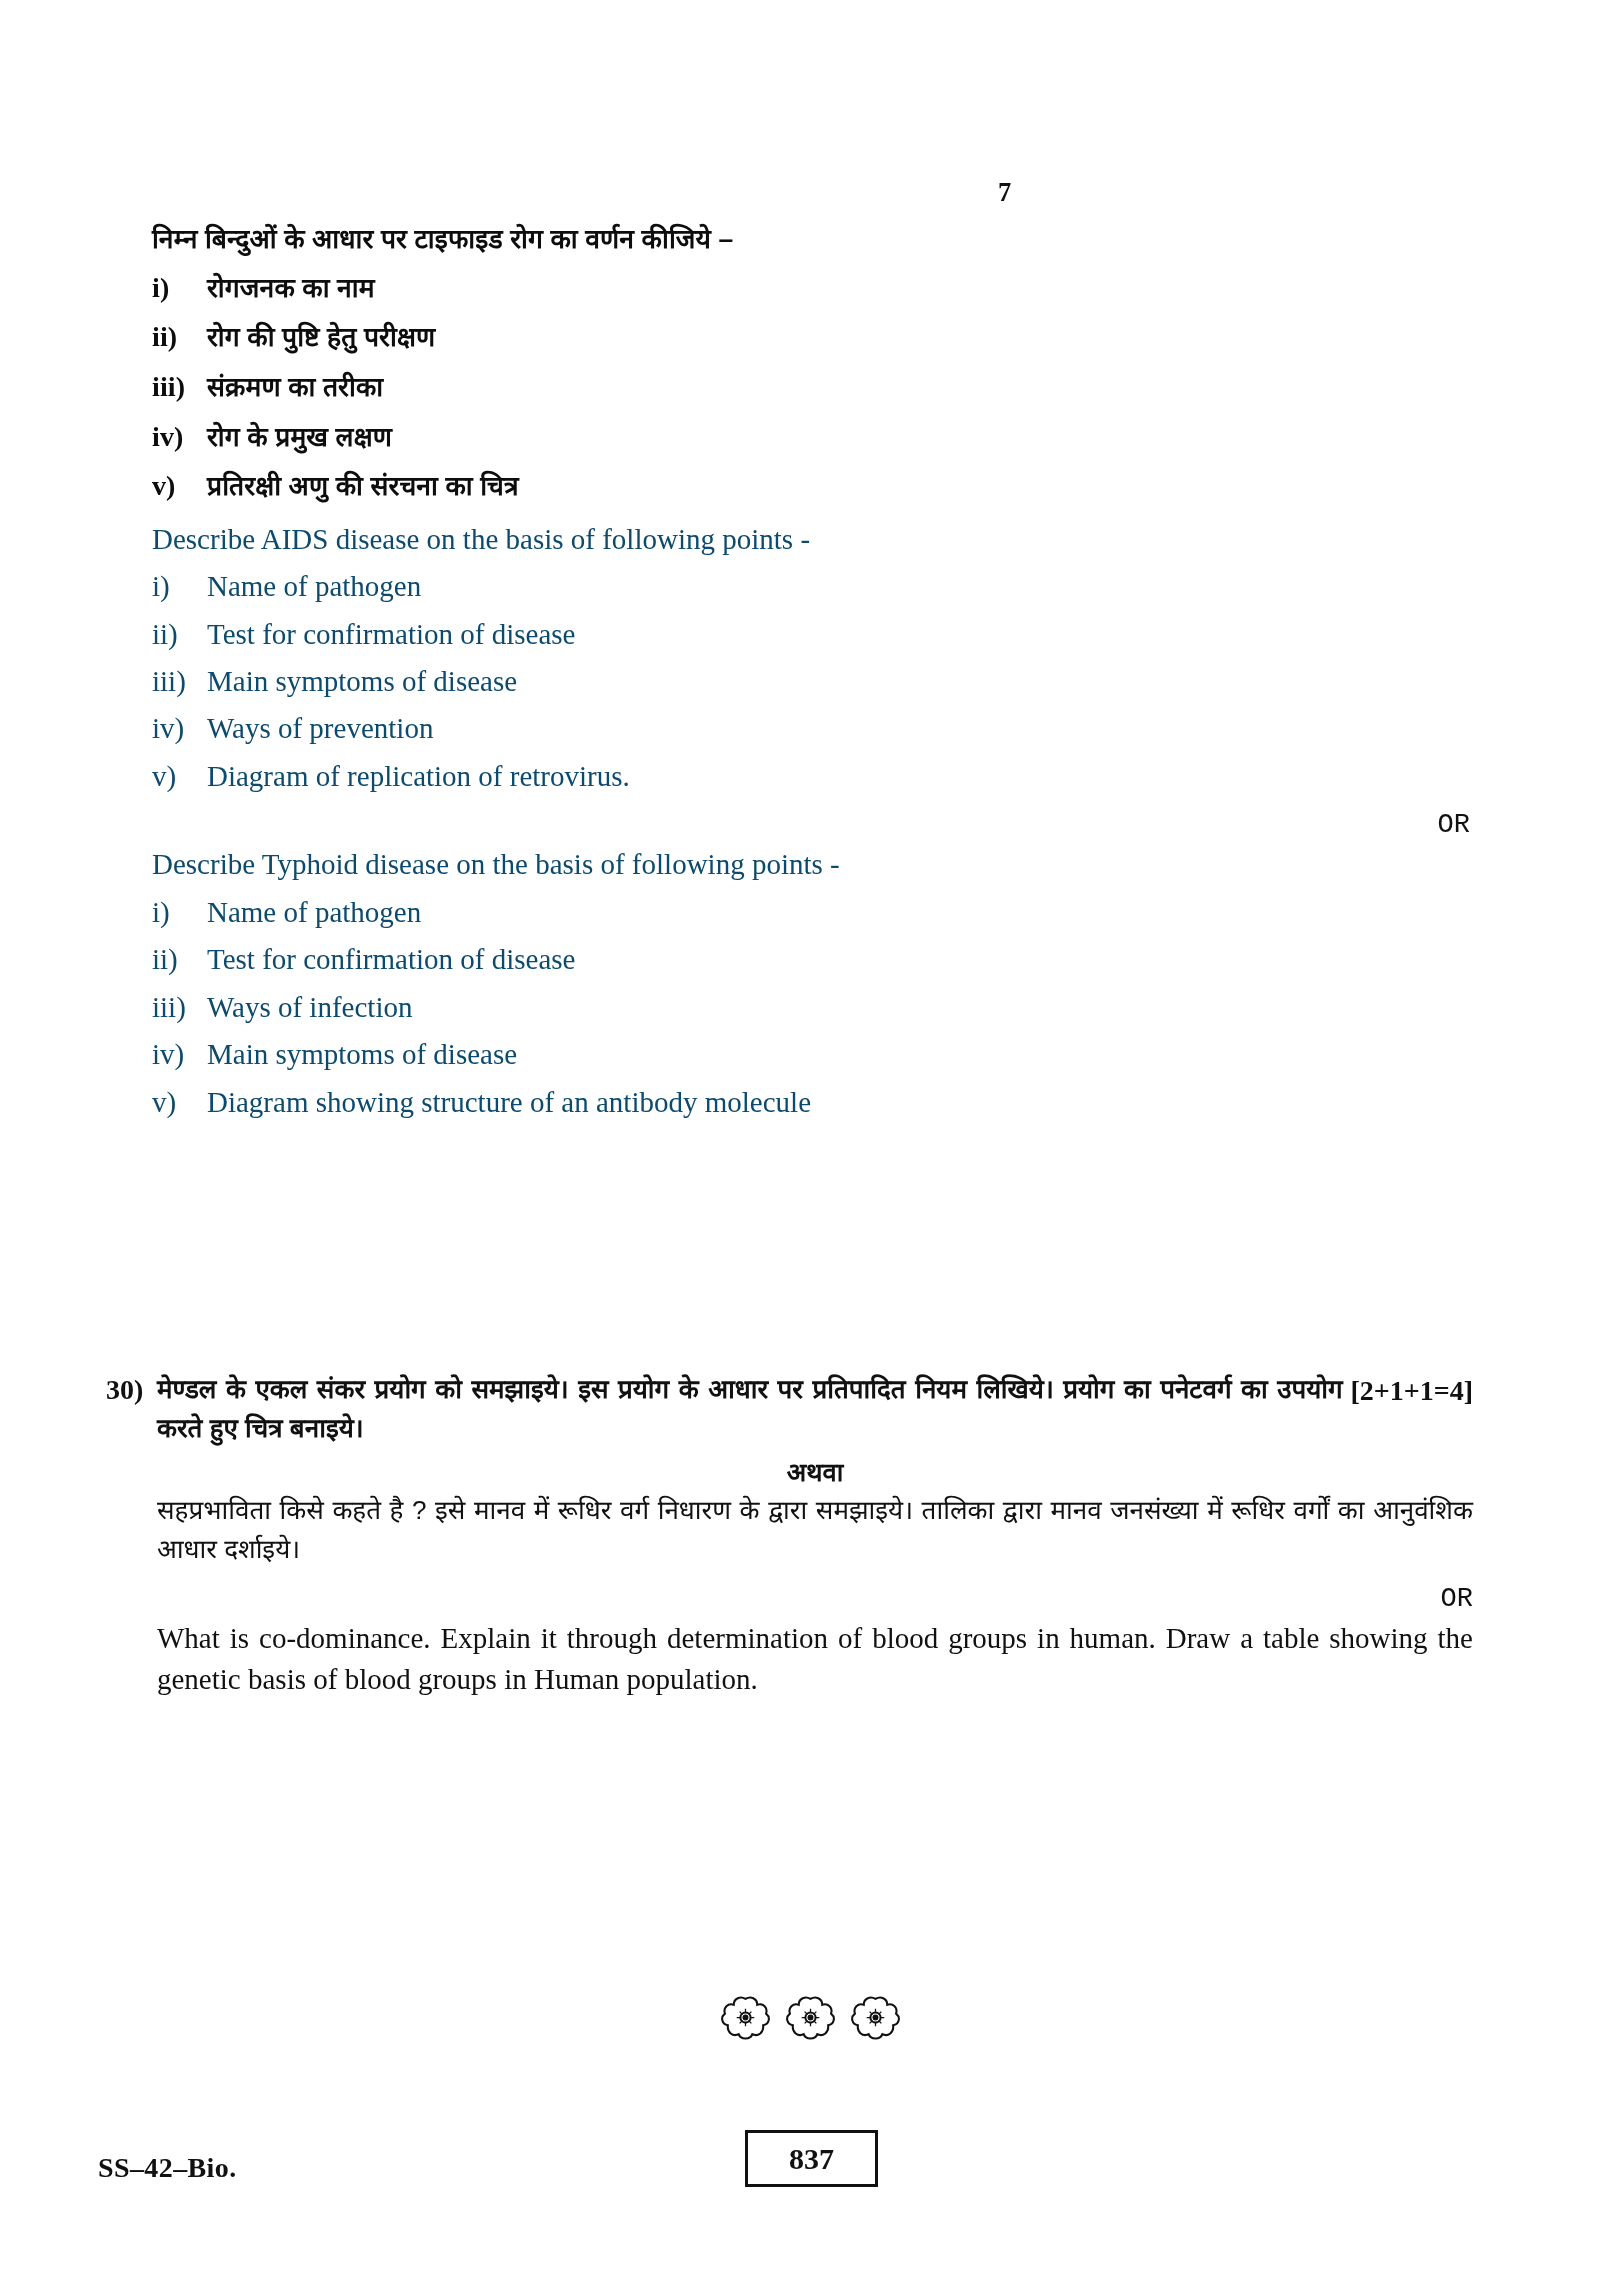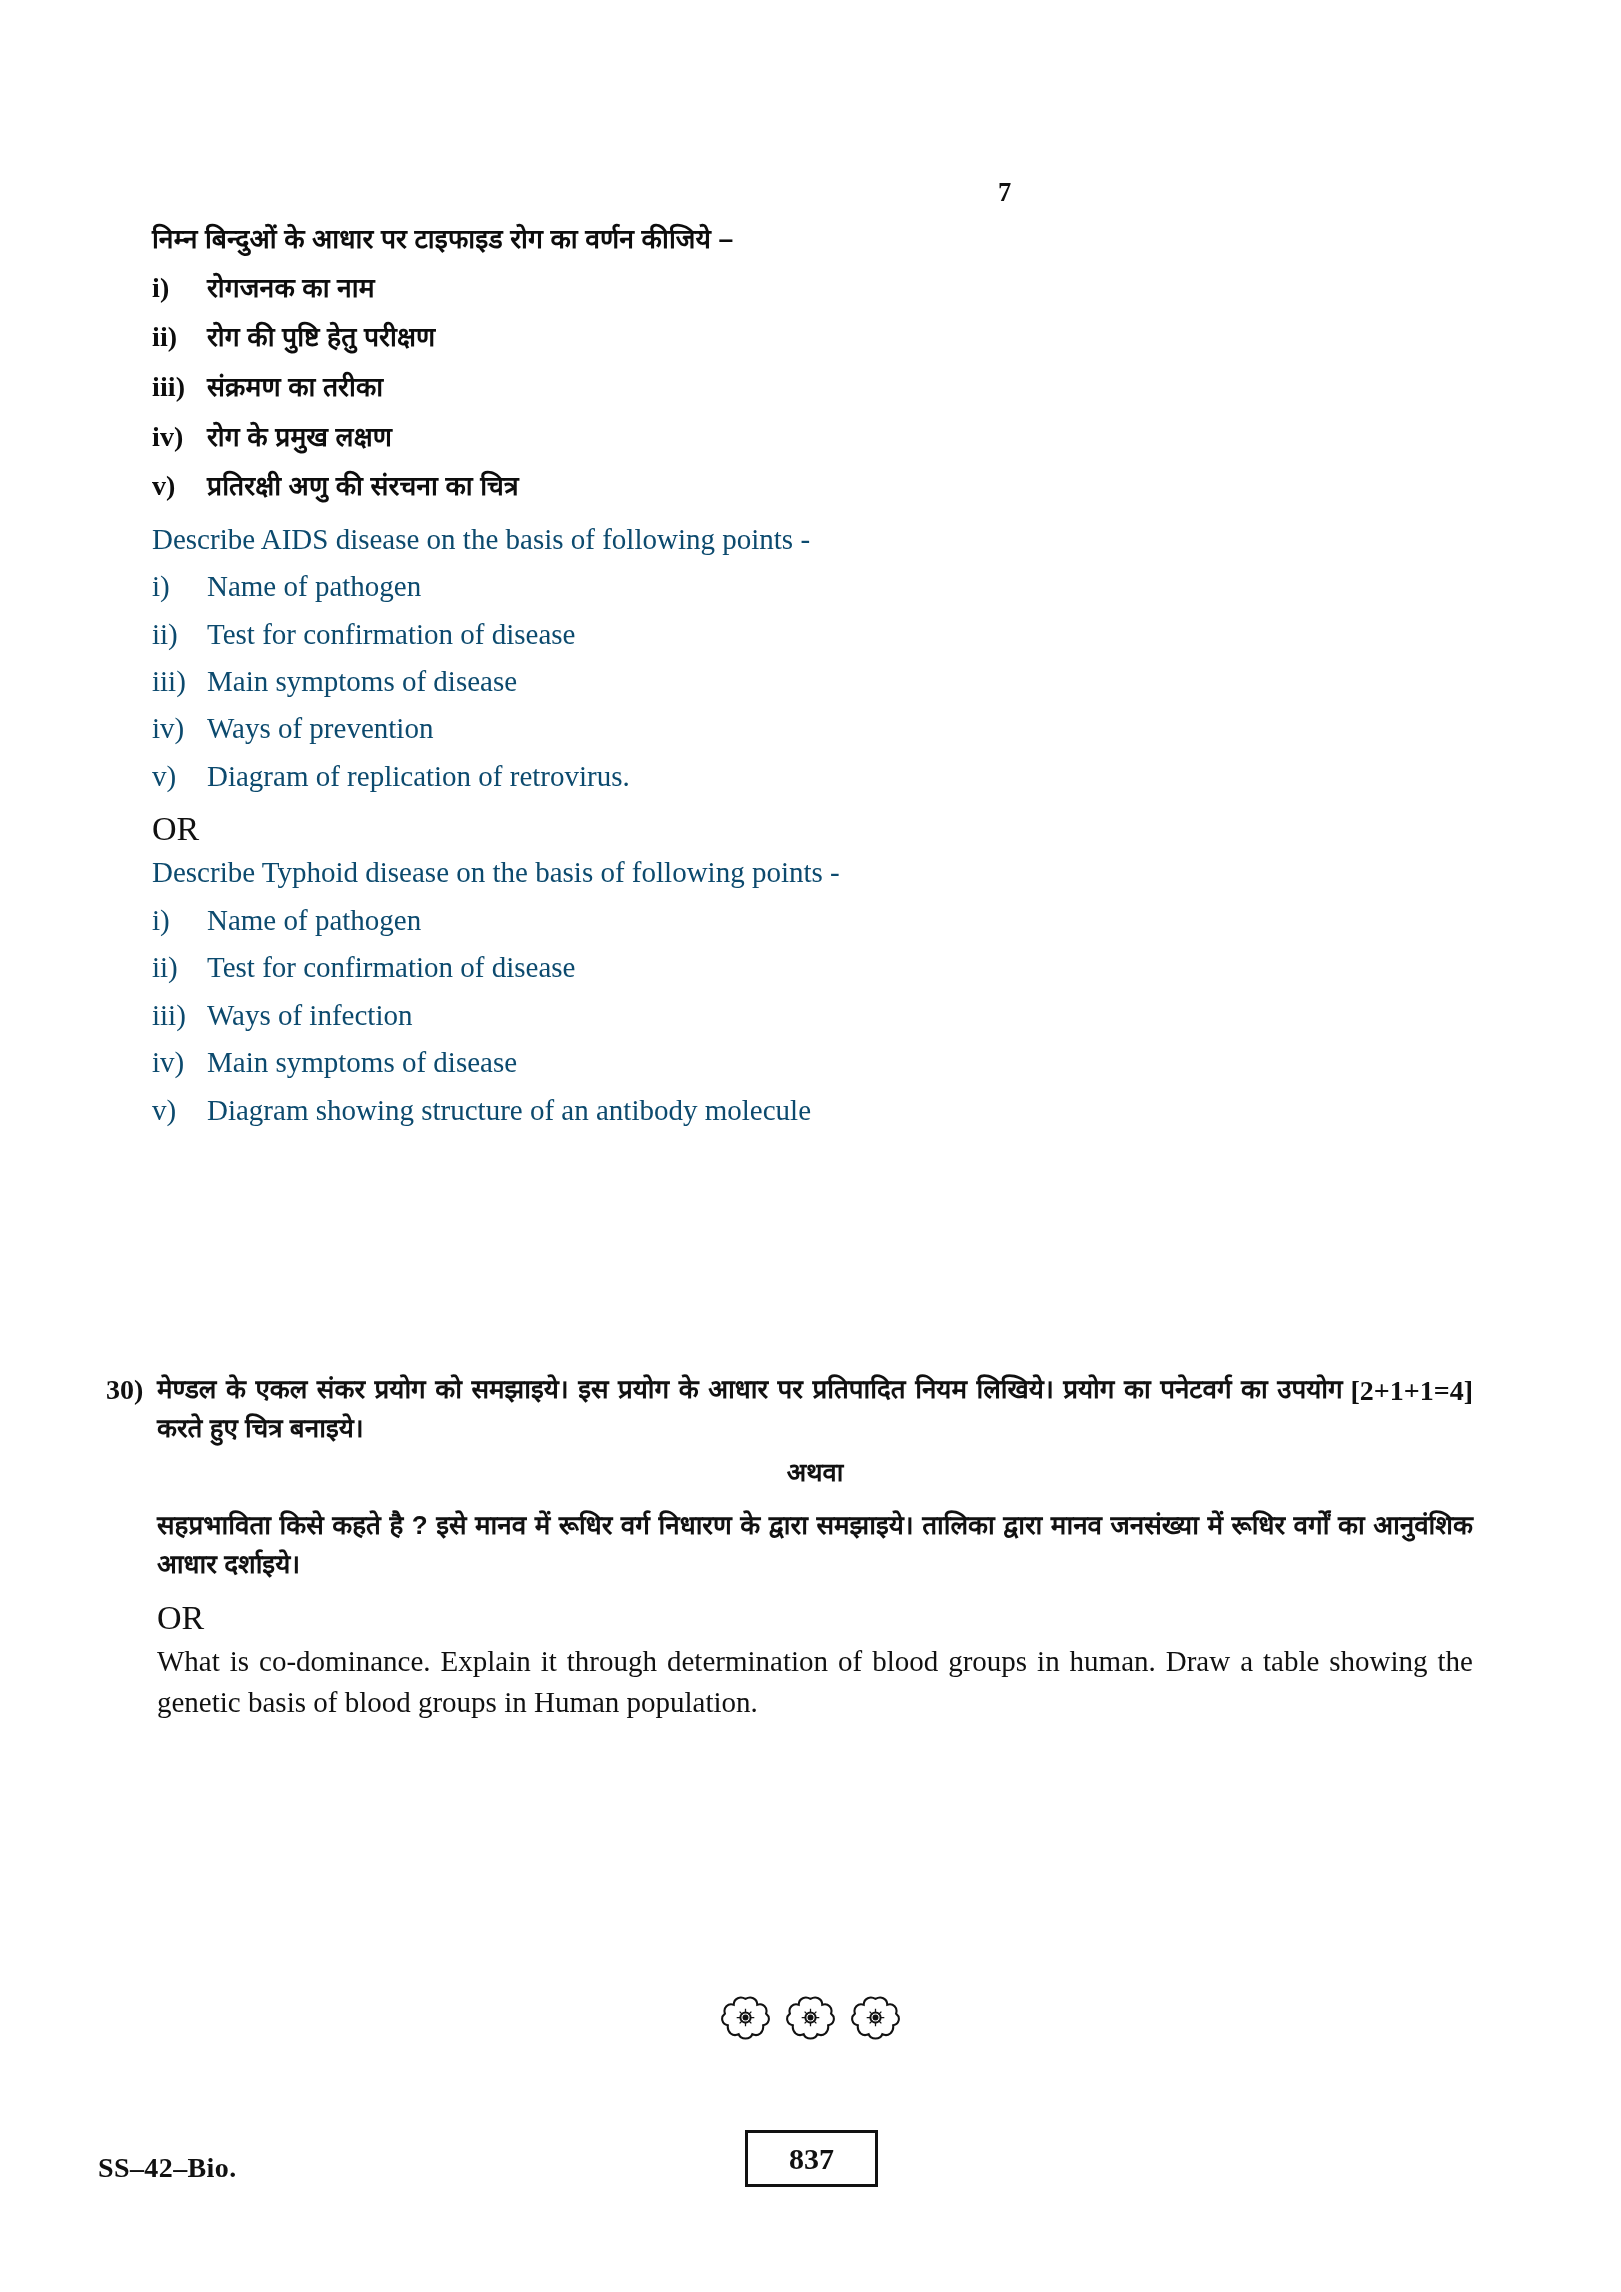--- a/index.html
+++ b/index.html
@@ -92,23 +92,23 @@
   }
   .rtext-eng {
     font-family: "Liberation Serif", "DejaVu Serif", serif;
     font-size: 29px;
   }
 
   .eng-lead {
     margin-top: 12.7px;
   }
   .or {
-    text-align: left;
-    font-family: Liberation Serif, serif;
-    font-size: 34px;
+    text-align: right;
+    font-family: Liberation Mono, monospace;
+    font-size: 27px;
     margin-top: 13.7px;
     margin-bottom: 3.9px;
   }
   .athwa {
     text-align: center;
     font-family: "Liberation Sans", "DejaVu Sans", sans-serif;
     font-weight: bold;
     font-size: 25.5px;
     margin-top: 5.9px;
   }
@@ -144,26 +144,26 @@
   }
   .q30-hindi .marks {
     float: right;
     font-family: "Liberation Serif", "DejaVu Serif", serif;
     font-weight: bold;
     font-size: 28px;
     margin-left: 7.8px;
   }
   .hindi-para {
     font-family: "Liberation Sans", "DejaVu Sans", sans-serif;
-    font-weight: bold;
+    font-weight: normal;
     font-size: 26px;
     line-height: 1.52;
     text-align: justify;
     text-align-last: left;
-    margin-top: 18px;
+    margin-top: 3px;
   }
   .eng-para {
     font-family: "Liberation Serif", "DejaVu Serif", serif;
     font-size: 29px;
     line-height: 1.42;
     text-align: justify;
     text-align-last: left;
     margin-top: 11.8px;
   }
 

